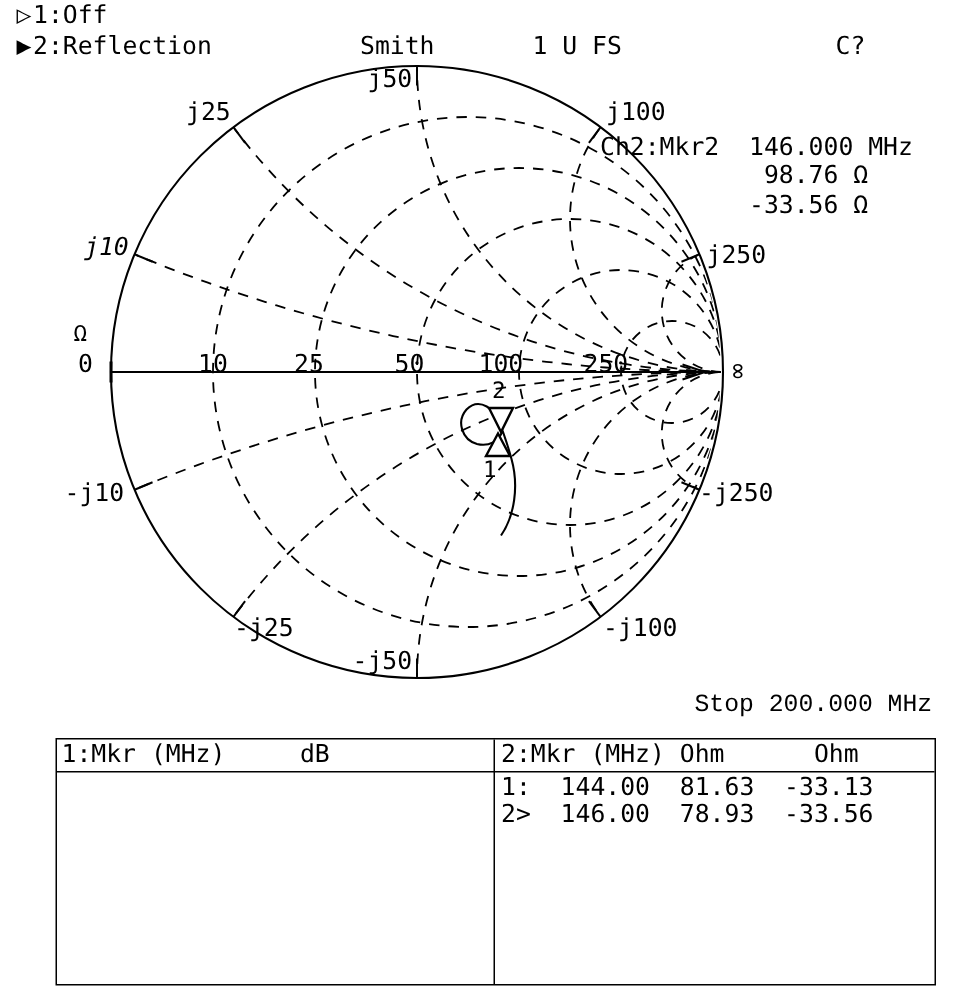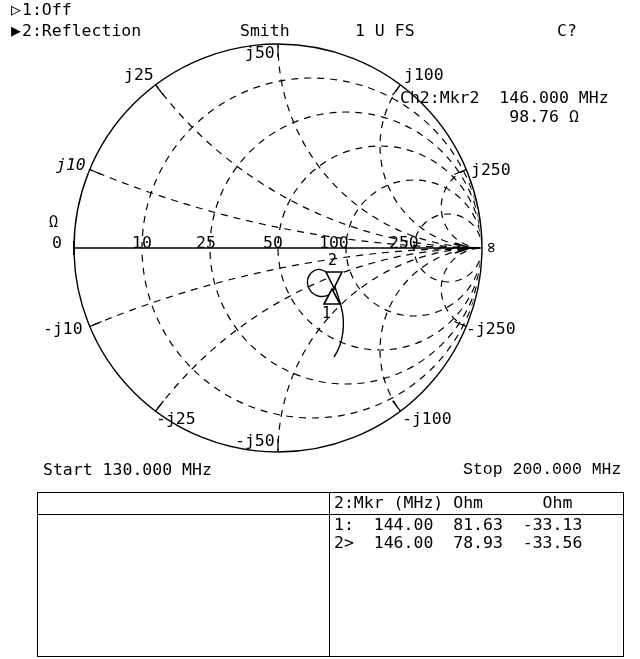--- a/index.html
+++ b/index.html
@@ -95,20 +95,21 @@
   <span class="t" style="left:11px; top:1px;">▷</span>
   <span class="t" style="left:22px; top:1px;">1:Off</span>
   <span class="t" style="left:11px; top:22px;">▶</span>
   <span class="t" style="left:22px; top:22px;">2:Reflection</span>
   <span class="t" style="left:240px; top:22px;">Smith</span>
   <span class="t" style="left:355px; top:22px;">1 U FS</span>
   <span class="t" style="left:557px; top:22px;">C?</span>
 
   <span class="t" style="left:400px; top:89px;">Ch2:Mkr2  146.000 MHz</span>
   <span class="t" style="left:400px; top:108px;">           98.76 Ω</span>
+  <span class="t" style="left:400px; top:128px;">          -33.56 Ω</span>
 
   <span class="t" style="left:56px;  top:156px;font-style:italic;">j10</span>
   <span class="t" style="left:124px; top:66px;">j25</span>
   <span class="t" style="left:245px; top:44px;">j50</span>
   <span class="t" style="left:404px; top:66px;">j100</span>
   <span class="t" style="left:471px; top:161px;">j250</span>
   <span class="t" style="left:43px;  top:320px;">-j10</span>
   <span class="t" style="left:112px; top:410px;margin-left:44px;">-j25</span>
   <span class="t" style="left:235px; top:432px;">-j50</span>
   <span class="t" style="left:402px; top:410px;">-j100</span>
@@ -119,24 +120,24 @@
   <span class="t" style="left:132px; top:234px;">10</span>
   <span class="t" style="left:196px; top:234px;">25</span>
   <span class="t" style="left:263px; top:234px;">50</span>
   <span class="t" style="left:319px; top:234px;">100</span>
   <span class="t" style="left:389px; top:234px;">250</span>
   <span class="t inf" style="left:486px; top:239px;">∞</span>
 
   <span class="t small" style="left:328px; top:253px;">2</span>
   <span class="t small" style="left:322px; top:306px;">1</span>
 
-  <span class="t" style="left:43px;  top:461px;">Start 130.000 MHz</span>
   <span class="t" style="left:463px; top:461px;font-family:Liberation Mono, monospace;">Stop 200.000 MHz</span>
 
   <div id="mkrtable">
     <div id="tbl-divider"></div>
     <div id="tbl-headline"></div>
+    <span class="t" style="left:3px;   top:1px;">1:Mkr (MHz)     dB</span>
     <span class="t" style="left:296px; top:1px;">2:Mkr (MHz) Ohm      Ohm</span>
     <span class="t" style="left:296px; top:23px;">1:  144.00  81.63  -33.13</span>
     <span class="t" style="left:296px; top:41px;">2&gt;  146.00  78.93  -33.56</span>
   </div>
 
 </div>
 
 </body></html>

